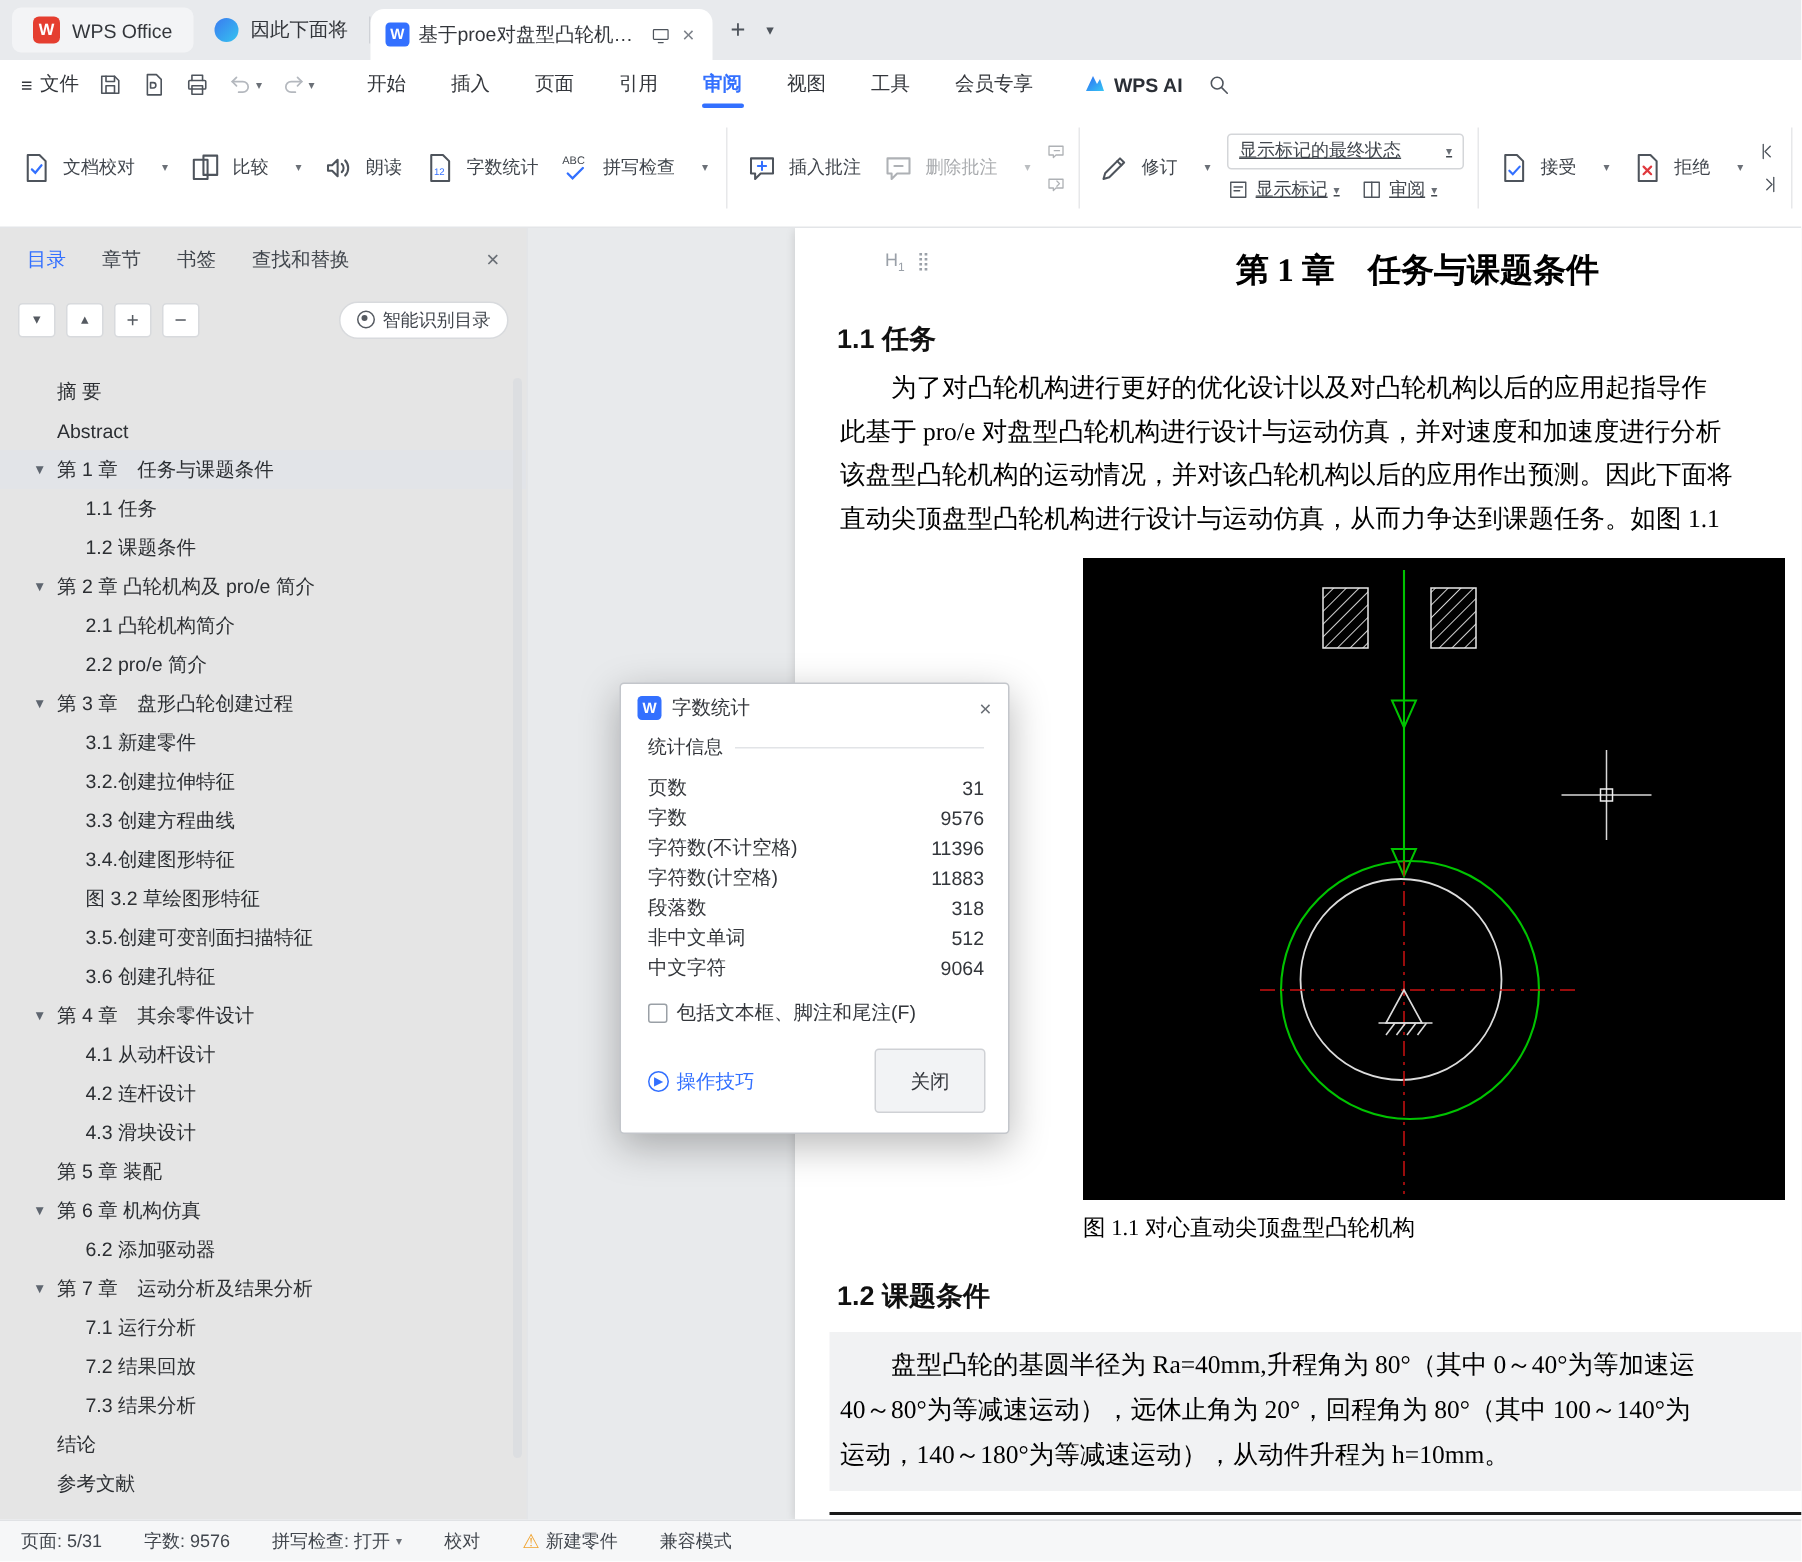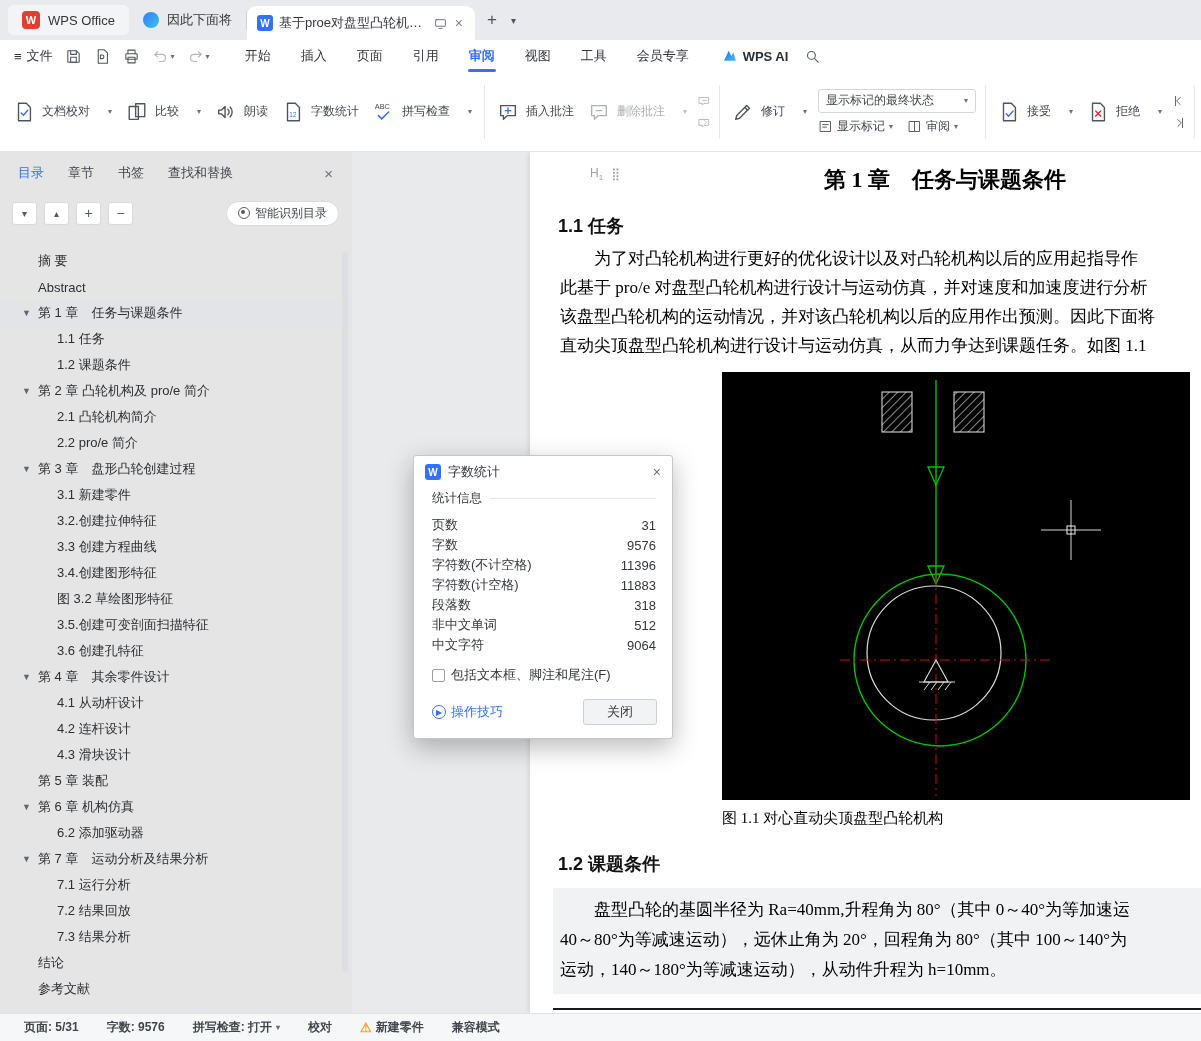--- a/index.html
+++ b/index.html
@@ -36,21 +36,21 @@
   .search-btn { margin-left:16px; }
 
   
   .ribbon { position:absolute; top:72px; left:0; right:0; height:80px; background:#fff; border-bottom:1px solid #e3e5e8; display:flex; align-items:center; padding:0 6px; overflow:hidden; white-space:nowrap; }
   .rbtn { display:flex; align-items:center; justify-content:center; gap:7px; padding:7px 7px; border-radius:4px; font-size:12px; color:#41464d; flex:0 0 auto; }
   .rbtn svg { width:22px; height:22px; }
   .rlabel { display:flex; align-items:center; gap:18px; }
   .caret { font-size:8px; color:#6b7077; }
   .rsep { width:1px; height:54px; background:#e7e8ea; margin:0 5px; flex:0 0 auto; }
   .disabled { opacity:.45; }
-  .mcol { display:flex; flex-direction:column; gap:5px; flex:0 0 auto; margin:0 4px; }
+  .mcol { display:flex; flex-direction:column; gap:5px; flex:0 0 auto; margin:0 4px;text-decoration:underline; }
   .msel { width:158px; height:24px; border:1px solid #d4d6d9; border-radius:3px; font-size:12px; color:#41464d; display:flex; align-items:center; justify-content:space-between; padding:0 7px; background:#fff; }
   .sbtn { display:flex; align-items:center; gap:4px; font-size:12px; color:#41464d; }
   .sbtn svg { width:15px; height:15px; }
   .srow { display:flex; gap:14px; }
   .tinycol { display:flex; flex-direction:column; gap:8px; margin:0 3px; flex:0 0 auto; }
   .tinycol svg { width:14px; height:14px; }
 
   
   .sidebar { position:absolute; top:152px; left:0; width:352px; bottom:28px; background:#e5e5e5; border-right:1px solid #e3e5e8; overflow:hidden; }
   .side-tabs { height:42px; display:flex; align-items:center; padding:0 18px; gap:24px; font-size:13px; color:#41464d; }
@@ -92,24 +92,24 @@
   .dlg-body { padding:2px 16px 0 18px; }
   .grp { display:flex; align-items:center; gap:8px; font-size:12.5px; }
   .grp::after { content:""; flex:1; height:1px; background:#e2e4e7; }
   .drows { margin-top:8px; }
   .drow { display:flex; justify-content:space-between; align-items:center; height:20px; }
   .dchk { margin-top:11px; display:flex; align-items:center; gap:6px; }
   .chk { width:13px; height:13px; border:1px solid #9aa0a6; border-radius:2px; background:#fff; flex:0 0 auto; }
   .dlg-foot { display:flex; align-items:center; justify-content:space-between; padding:15px 15px 13px 18px; }
   .tips { color:#3370ff; display:flex; align-items:center; gap:5px; }
   .play-ic { width:14px; height:14px; border:1.2px solid #3370ff; border-radius:50%; color:#3370ff; font-size:8px; display:flex; align-items:center; justify-content:center; }
-  .close-btn { width:74px; height:26px; background:#f2f3f5; border:1px solid #cfd1d5; border-radius:3px; font-size:13px; color:#33363b; display:flex; align-items:center; justify-content:center; }
+  .close-btn { width:74px; height:43px; background:#f2f3f5; border:1px solid #cfd1d5; border-radius:3px; font-size:13px; color:#33363b; display:flex; align-items:center; justify-content:center; }
 
   
-  .statusbar { position:absolute; left:0; right:0; bottom:0; height:28px; background:#f6f7f8; border-top:1px solid #e0e2e5; display:flex; align-items:center; gap:28px; padding:0 24px; font-size:12px; color:#41464d;font-weight:bold; }
+  .statusbar { position:absolute; left:0; right:0; bottom:0; height:28px; background:#f6f7f8; border-top:1px solid #e0e2e5; display:flex; align-items:center; gap:28px; padding:0 14px; font-size:12px; color:#41464d; }
   .st-item { display:flex; align-items:center; gap:4px; }
   .warn { color:#f0a32e; font-size:13px; }
 </style>
 </head>
 <body>
 
 <div class="tabbar">
   <div class="tab-home">
     <span class="wps-logo">W</span>
     <span>WPS Office</span>

